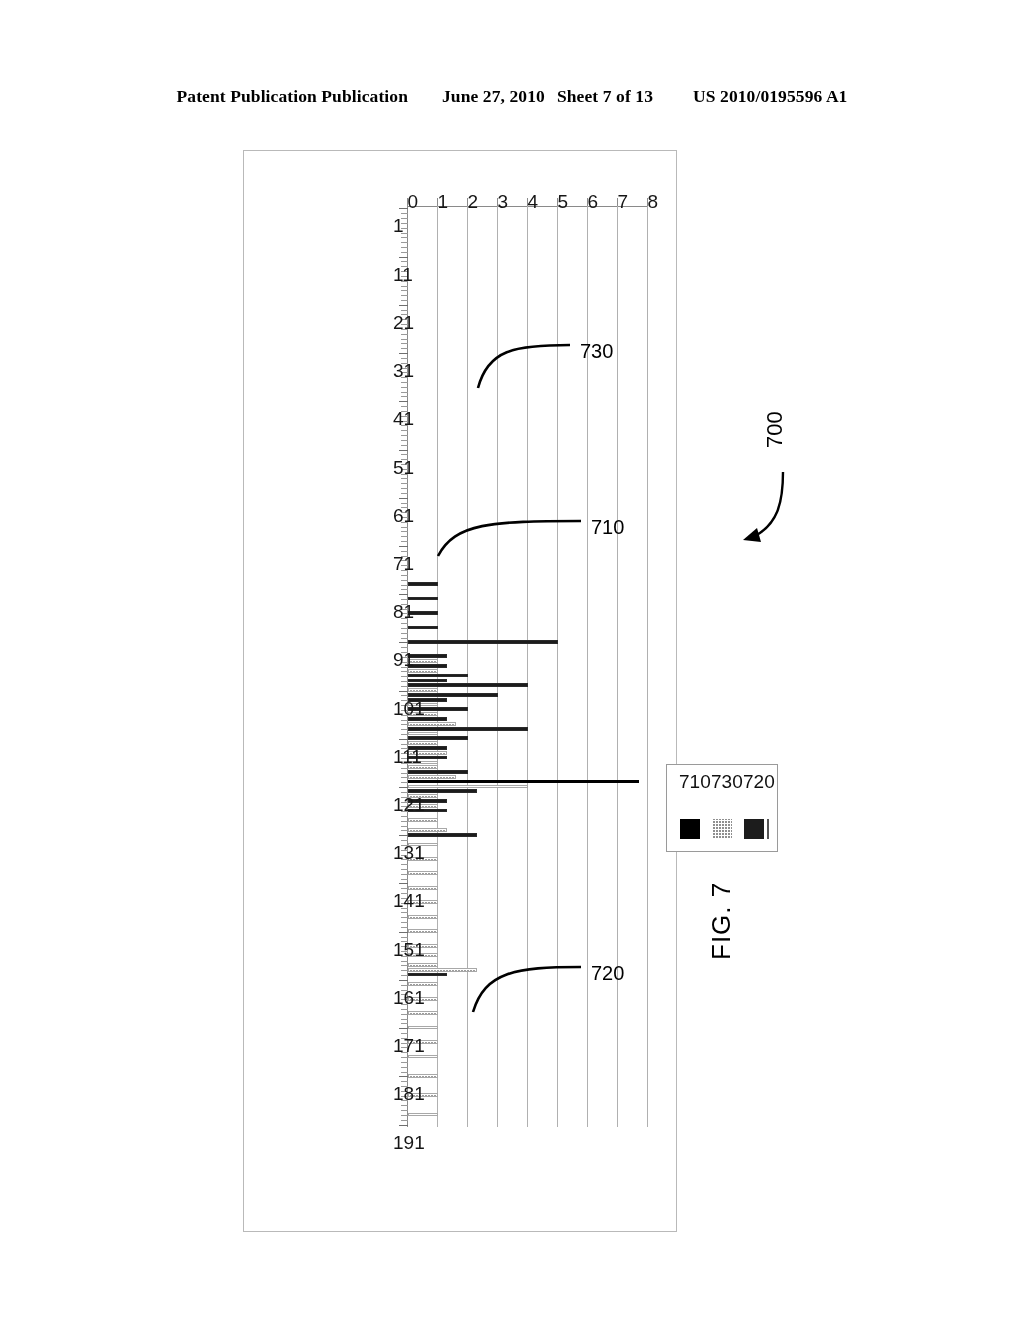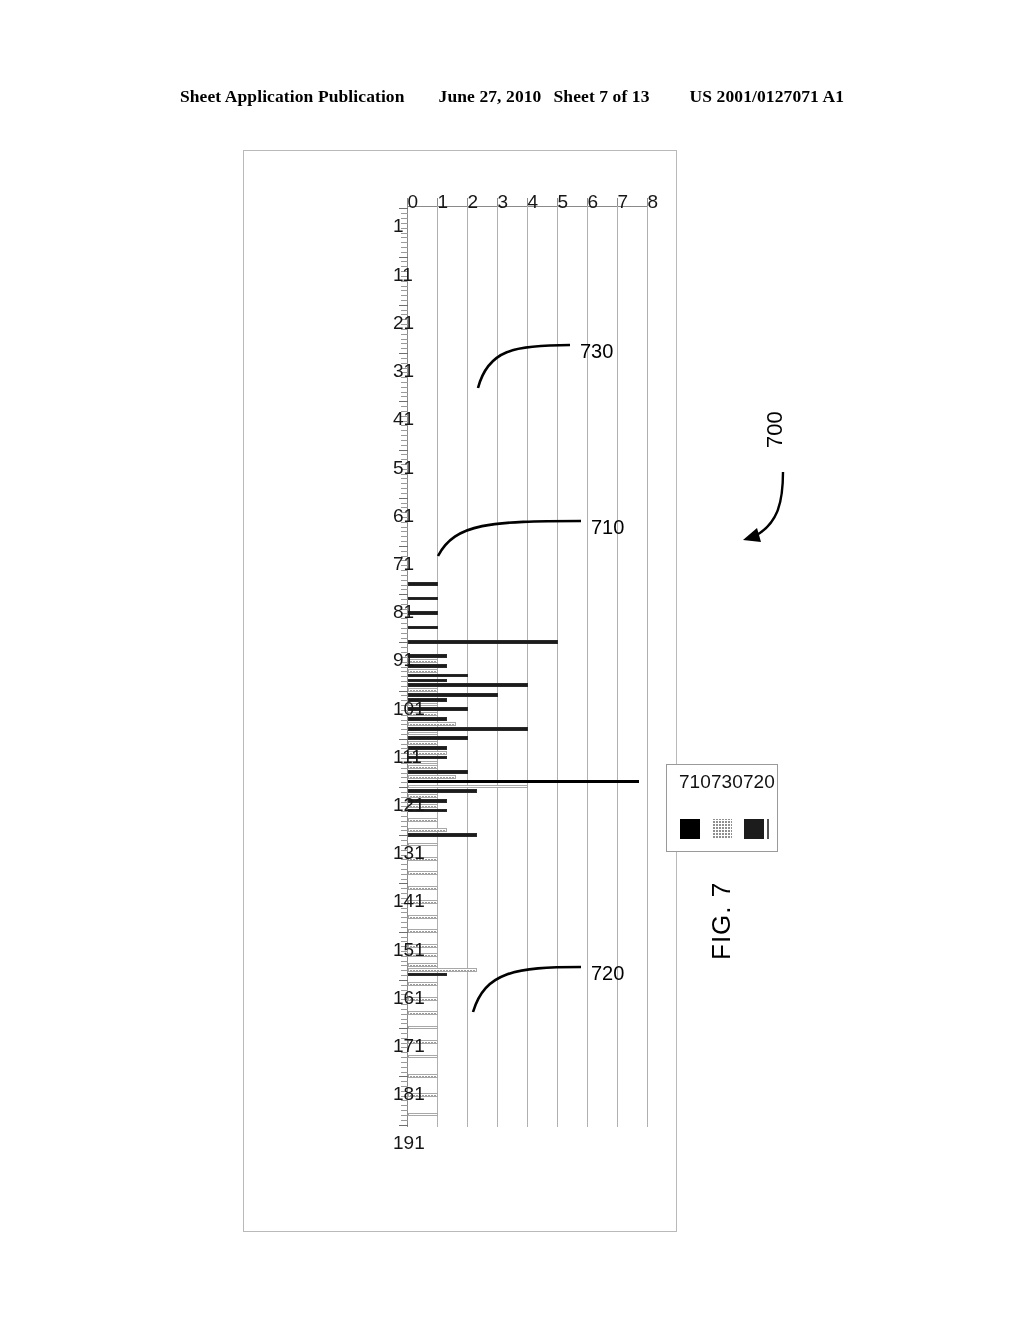--- a/index.html
+++ b/index.html
@@ -273,21 +273,21 @@
     top: 470px;
     width: 60px;
     height: 80px;
     overflow: visible;
   }
 </style>
 </head>
 <body>
 
 <div id="page-header">
-  <span>Sheet Application Publication</span><span class="hdr-gap-1"></span><span>June 27, 2010</span><span class="hdr-gap-2"></span><span>Sheet 7 of 13</span><span class="hdr-gap-3"></span><span>US 2001/0127071 A1</span>
+  <span>Patent Publication Publication</span><span class="hdr-gap-1"></span><span>June 27, 2010</span><span class="hdr-gap-2"></span><span>Sheet 7 of 13</span><span class="hdr-gap-3"></span><span>US 2010/0195596 A1</span>
 </div>
 
 <div id="figure-frame"></div>
 
 <div id="chart-rotor">
 
   <div id="value-axis-spine"></div>
   <div id="axis-line"></div>
   <div id="axis-stub"></div>
 

